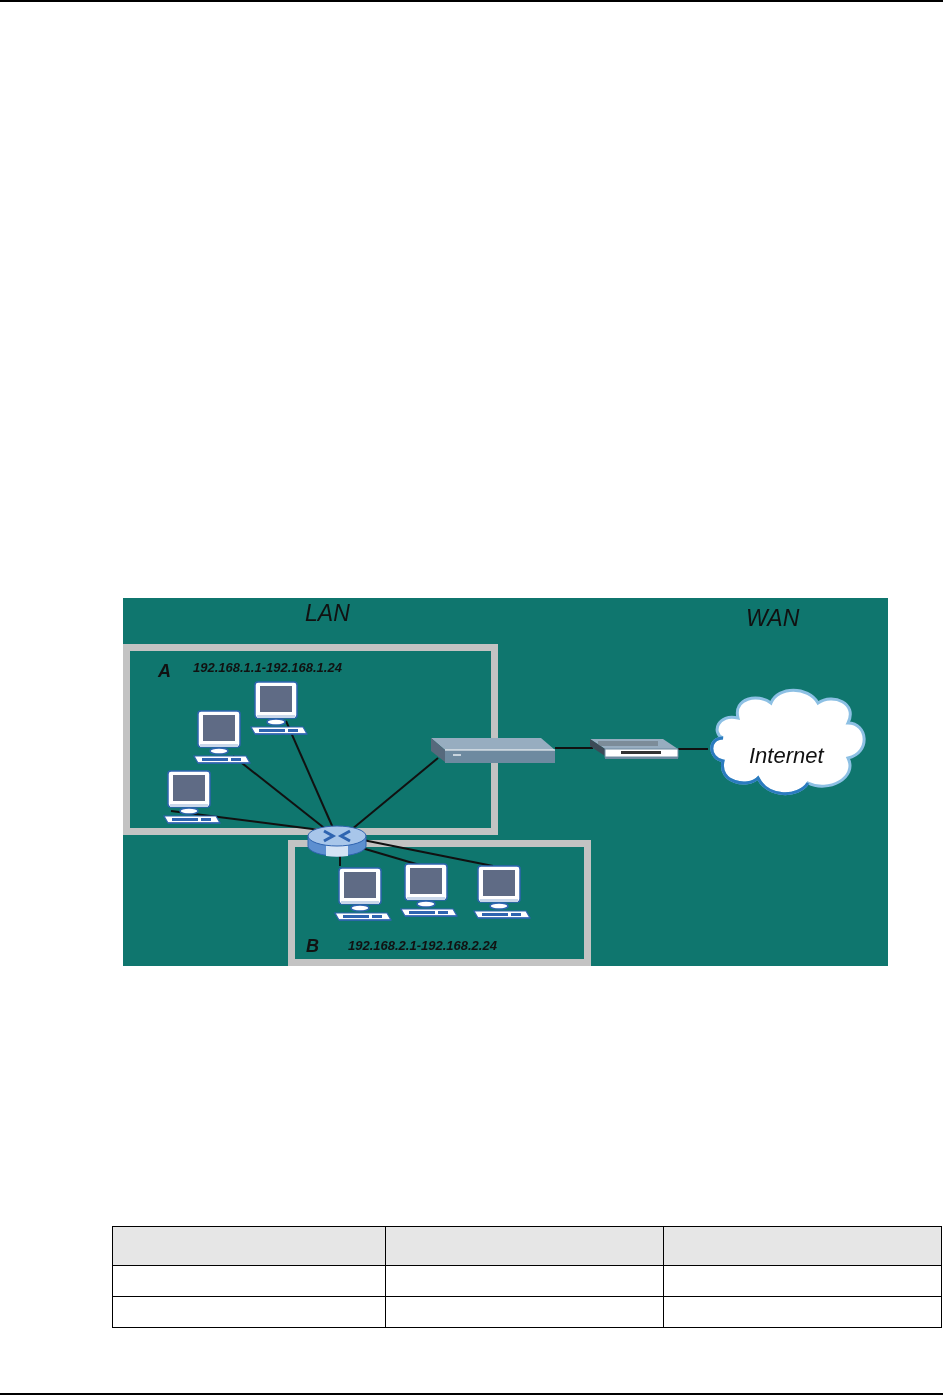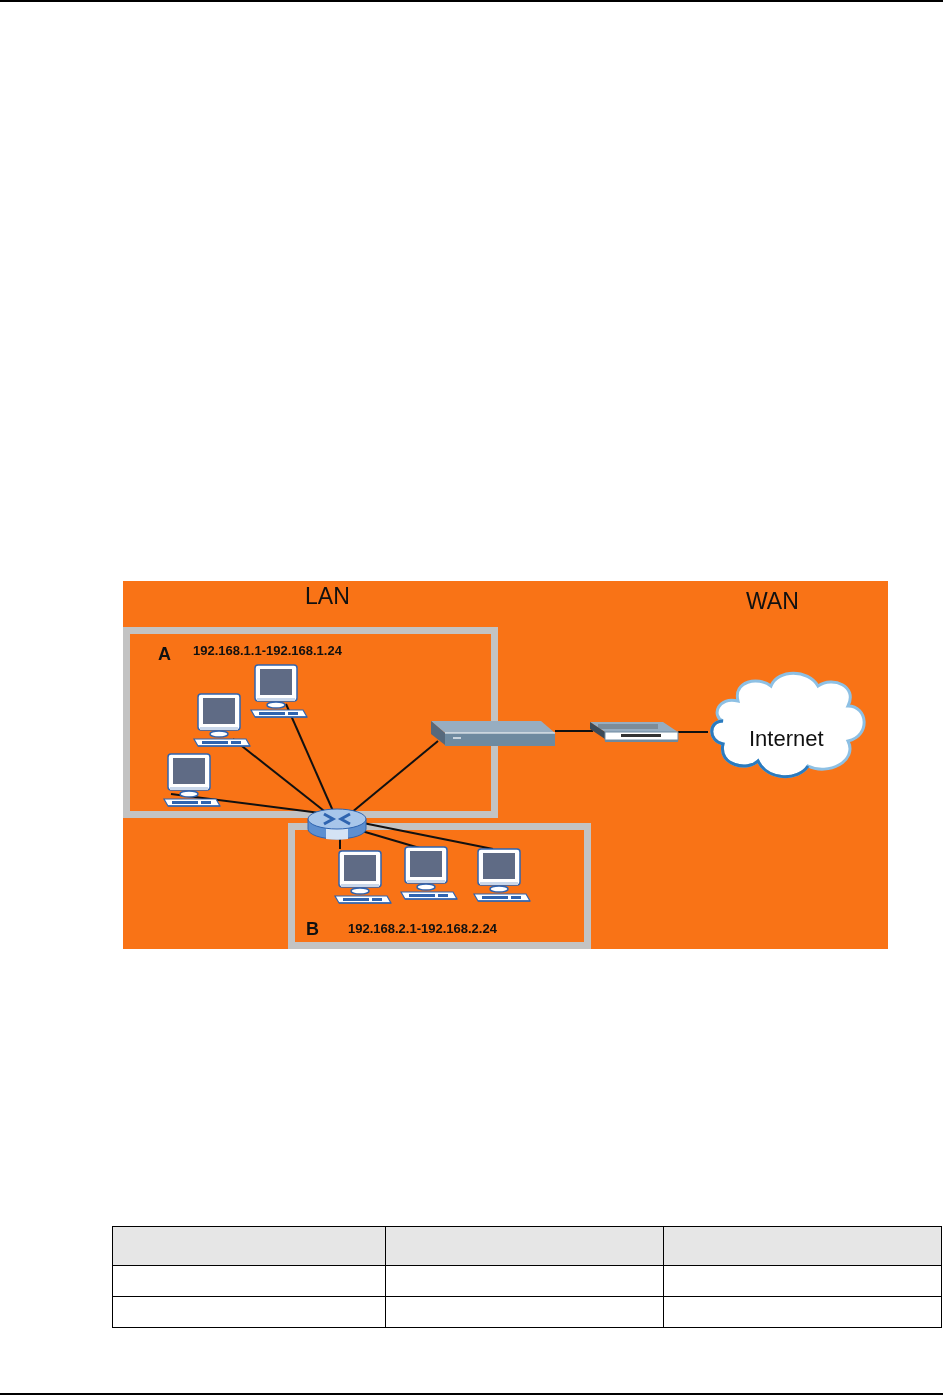--- a/index.html
+++ b/index.html
@@ -3,21 +3,21 @@
 <meta charset="utf-8">
 <style>
   html, body { margin: 0; padding: 0; }
   body {
     width: 943px; height: 1396px; position: relative; background: #ffffff;
     font-family: "Liberation Sans", sans-serif; overflow: hidden;
   }
   .rule { position: absolute; left: 0; width: 943px; height: 2px; background: #000; }
   .rule.top { top: 0; }
   .rule.bottom { top: 1393px; }
-  #figure { position: absolute; left: 123px; top: 581px; width: 765px; height: 368px; background: #f97316; }
+  #figure { position: absolute; left: 123px; top: 598px; width: 765px; height: 368px; background: #0f766e; font-style: italic; }
   #figure svg { position: absolute; left: 0; top: 0; }
   .zone-label { font-family: "Liberation Sans", sans-serif; font-size: 23px; fill: #111; }
   .box-letter { font-family: "Liberation Sans", sans-serif; font-size: 18px; font-weight: bold; fill: #111; }
   .ip-range { font-family: "Liberation Sans", sans-serif; font-size: 13px; font-weight: bold; fill: #111; }
   .cloud-label { font-family: "Liberation Sans", sans-serif; font-size: 22px; fill: #111; }
   table.data-table {
     position: absolute; left: 112px; top: 1226px; width: 829px;
     border-collapse: collapse; table-layout: fixed;
   }
   table.data-table th, table.data-table td {

